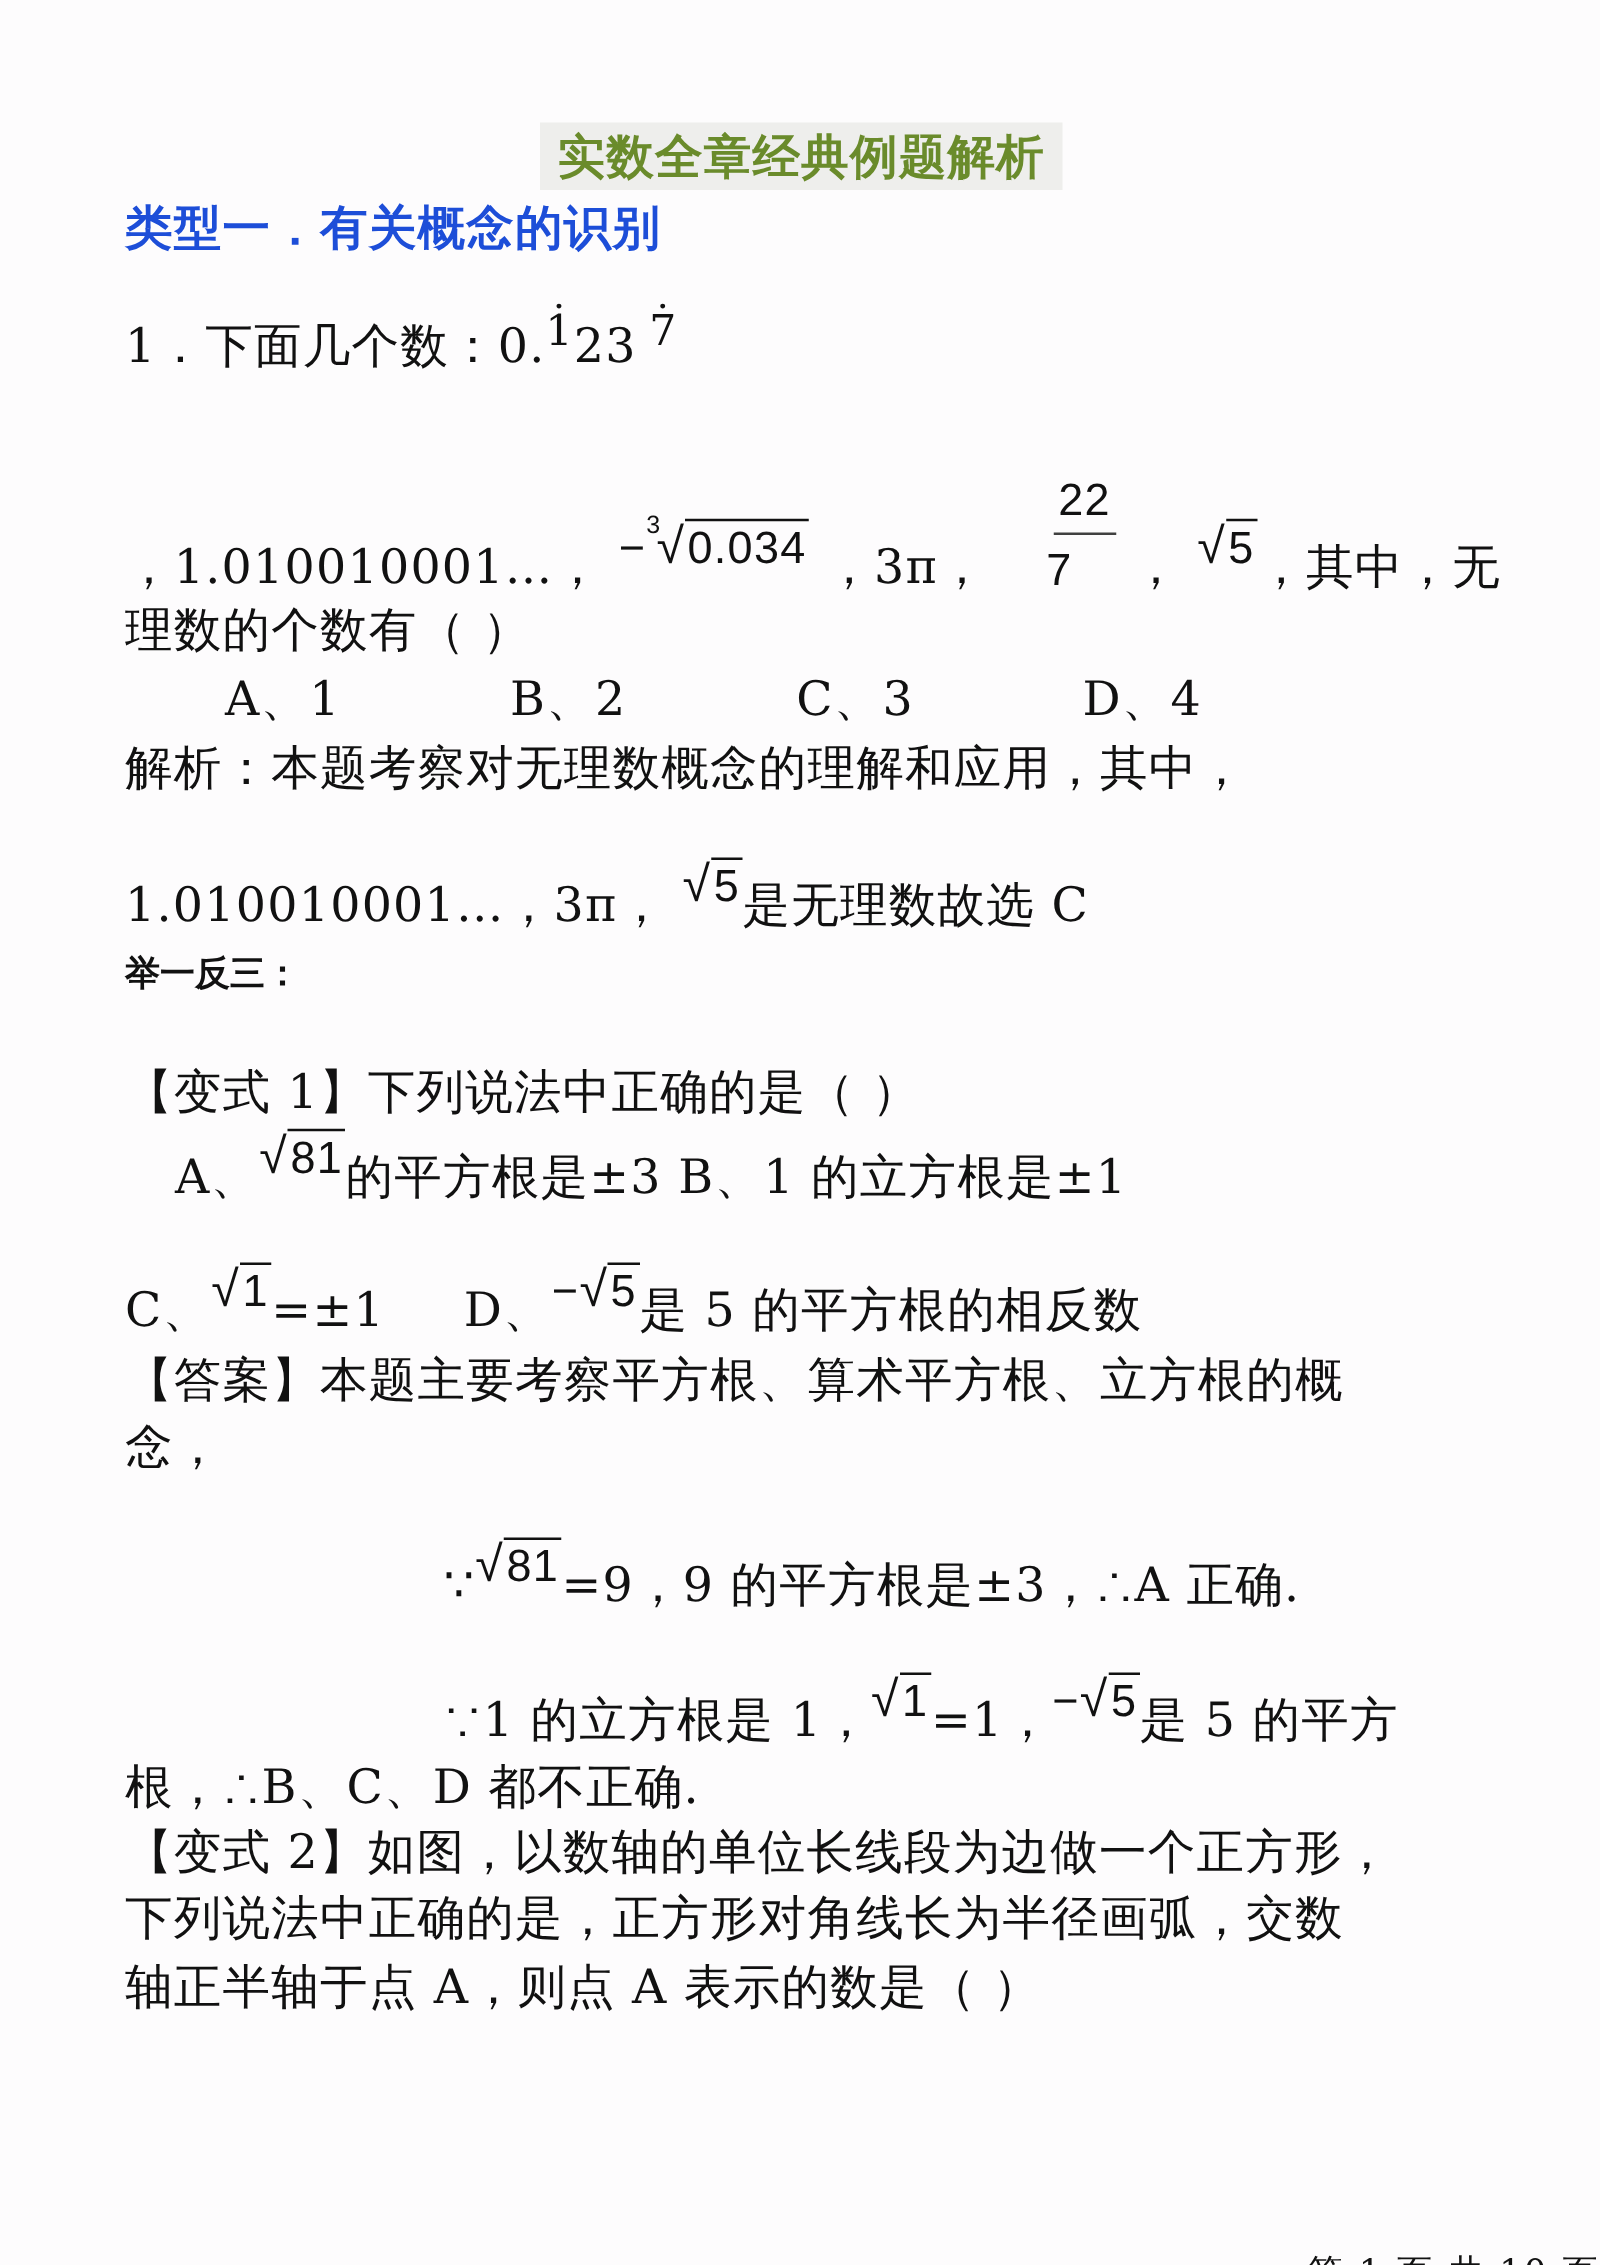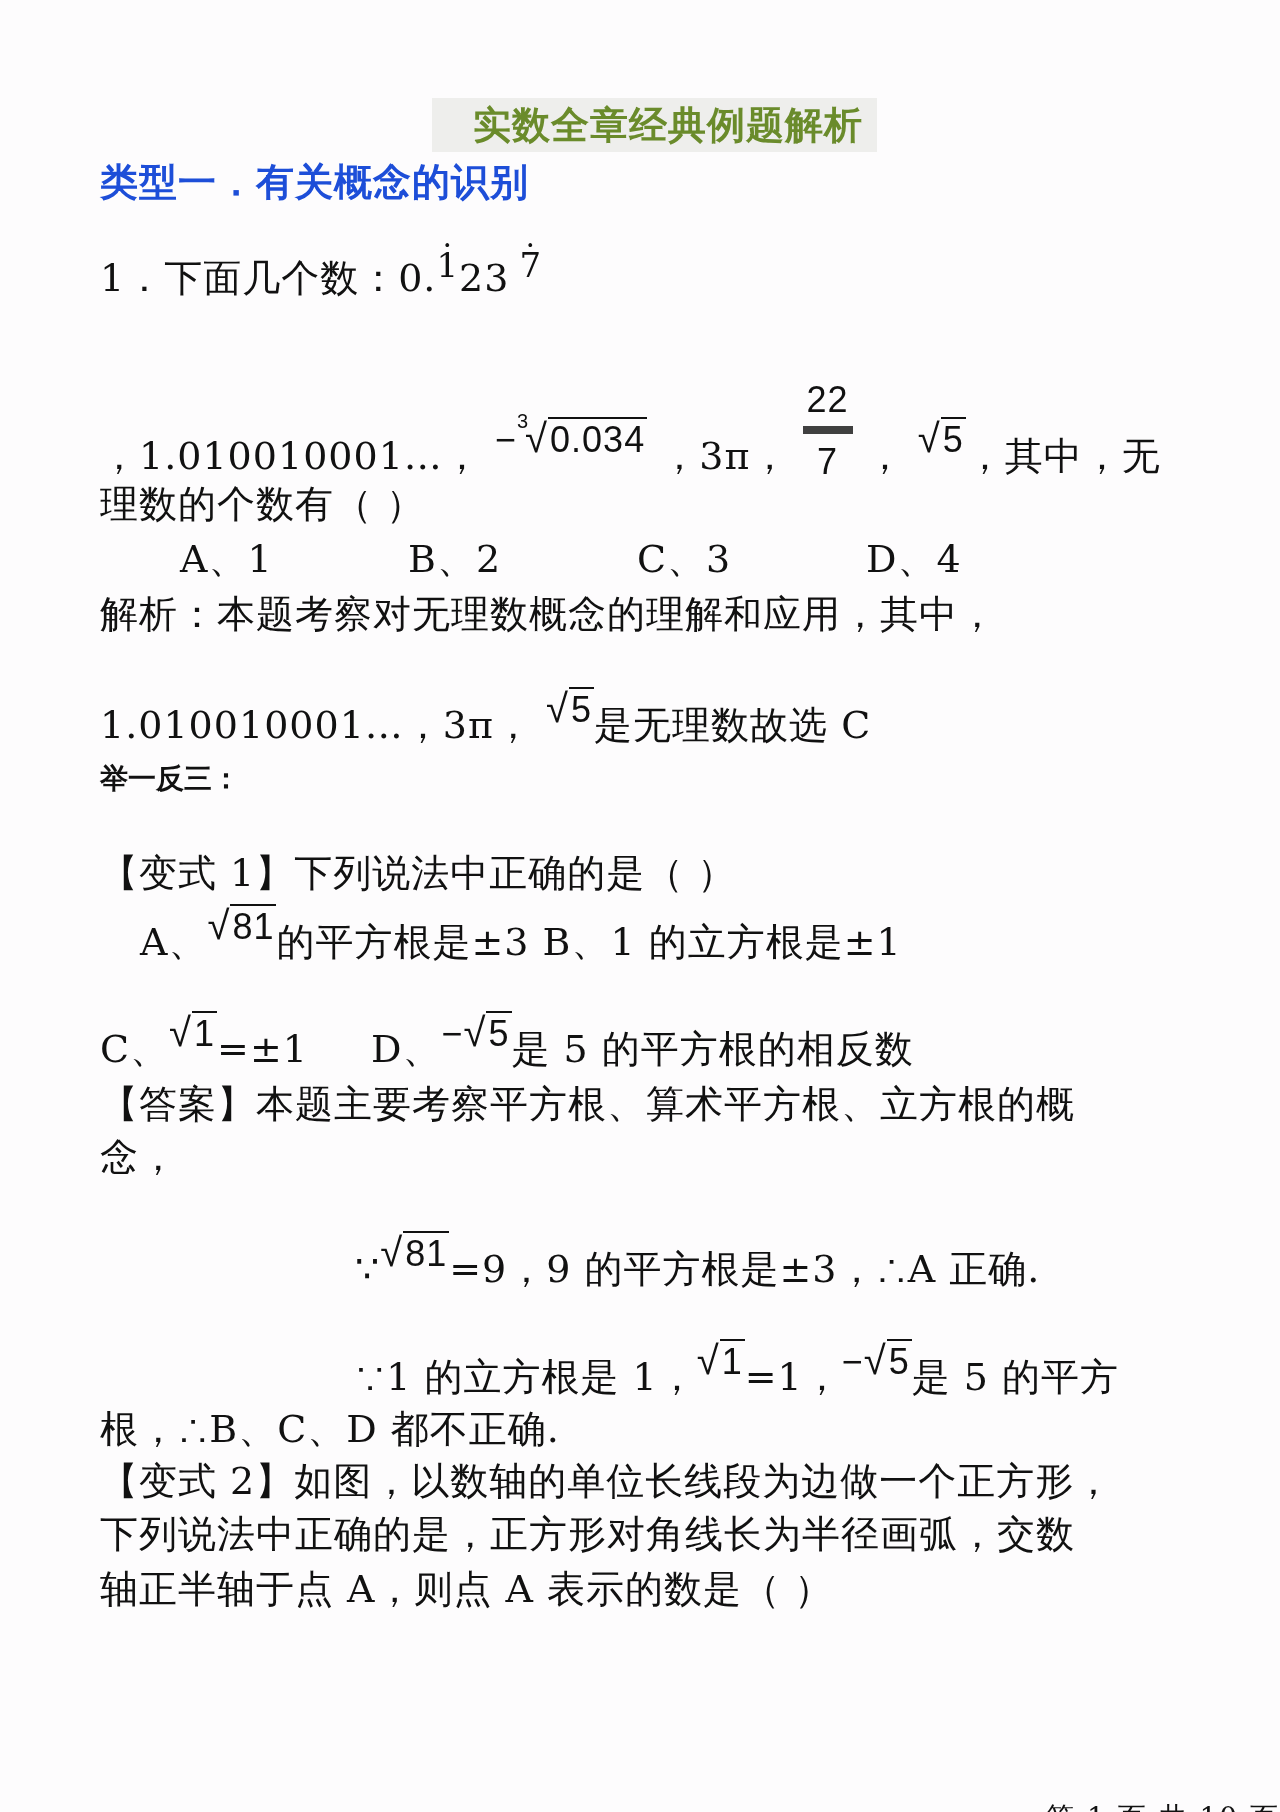--- a/index.html
+++ b/index.html
@@ -2,31 +2,31 @@
 <html><head>
 <meta charset="utf-8">
 <style>
   html, body { margin:0; padding:0; }
   body { width:1280px; height:1812px; background:#fdfcfd; position:relative; overflow:hidden;
          font-family:"DejaVu Serif","Liberation Serif",serif; color:#111; }
   .abs { position:absolute; white-space:nowrap; }
   .body-text { font-size:38px; line-height:1; letter-spacing:1px; }
   .title { left:432px; top:98px; width:418px; height:54px; background:#eeeeec; color:#6a8b2b;
            font-family:"DejaVu Sans","Liberation Sans",sans-serif; font-weight:bold; font-size:38px;
-           line-height:54px; text-align:center; letter-spacing:1px;padding-left:27px; }
+           line-height:54px; text-align:center; letter-spacing:1px; }
   .heading { left:100px; top:158px; color:#1d4ed8; font-family:"DejaVu Sans","Liberation Sans",sans-serif;
              font-weight:bold; font-size:38px; line-height:48px; letter-spacing:1px; }
   .bold { font-family:Liberation Mono, monospace; font-weight:bold; font-size:28px; }
   .sqrt { display:inline-block; position:relative; font-family:"Liberation Sans","DejaVu Sans",sans-serif;
           font-size:36px; vertical-align:0.45em; }
   .sqrt .rad { font-size:40px; }
   .sqrt .ov { border-top:2px solid #111; padding:0 2px; }
   .frac { display:inline-flex; flex-direction:column; align-items:center; vertical-align:middle;
           font-family:"Liberation Sans","DejaVu Sans",sans-serif; font-size:36px; position:relative; top:-28px; }
-  .frac .num { border-bottom:8px solid #404040; padding:0 4px 8px; }
+  .frac .num { border-bottom:2px solid #404040; padding:0 4px 8px;margin-left:40px; }
   .frac .den { padding-top:10px; }
   .dotdigit { position:relative; display:inline-block; }
   .dotdigit::before { content:"."; position:absolute; left:50%; transform:translateX(-50%); top:-26px; font-size:30px; }
   .sup { vertical-align:0.4em; font-size:34px; }
   .idx { font-size:20px; vertical-align:1.2em; margin-right:-4px; }
   .footer { font-size:28px; letter-spacing:2px; }
 </style>
 </head>
 <body>
 

